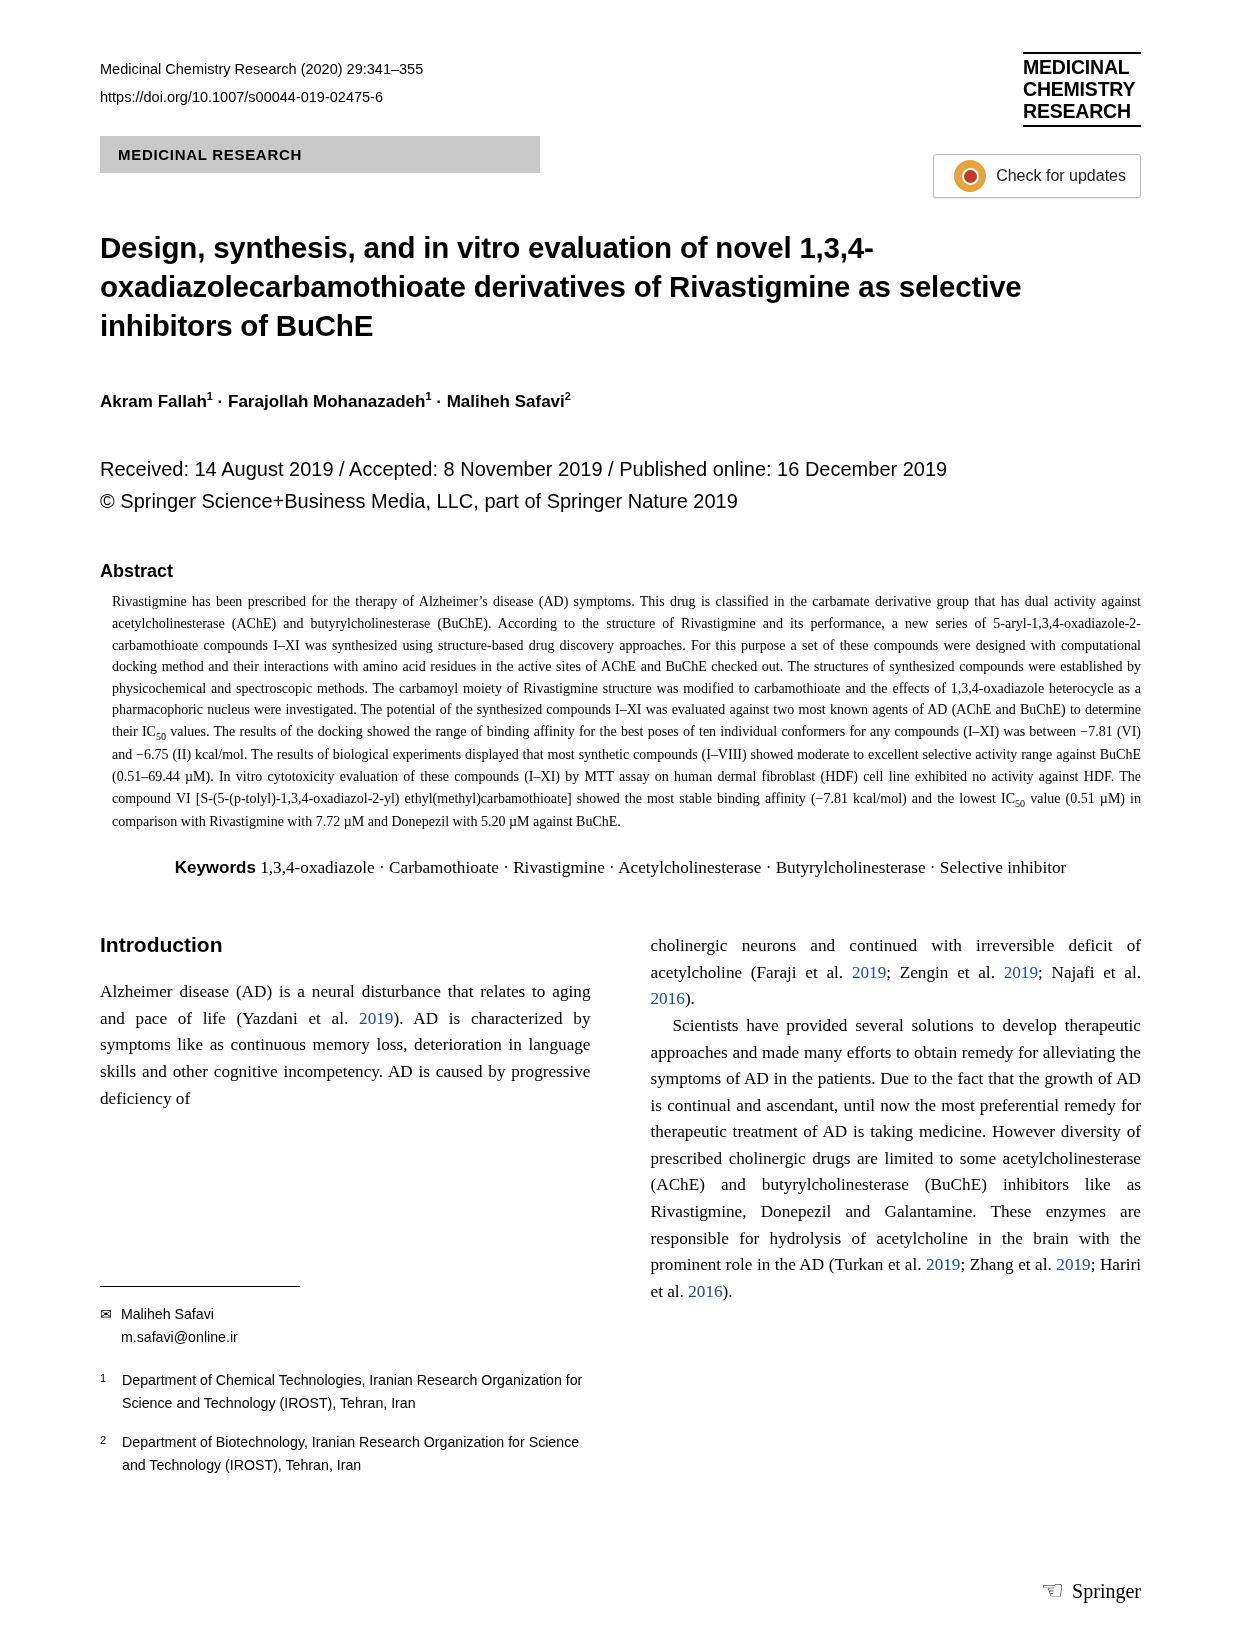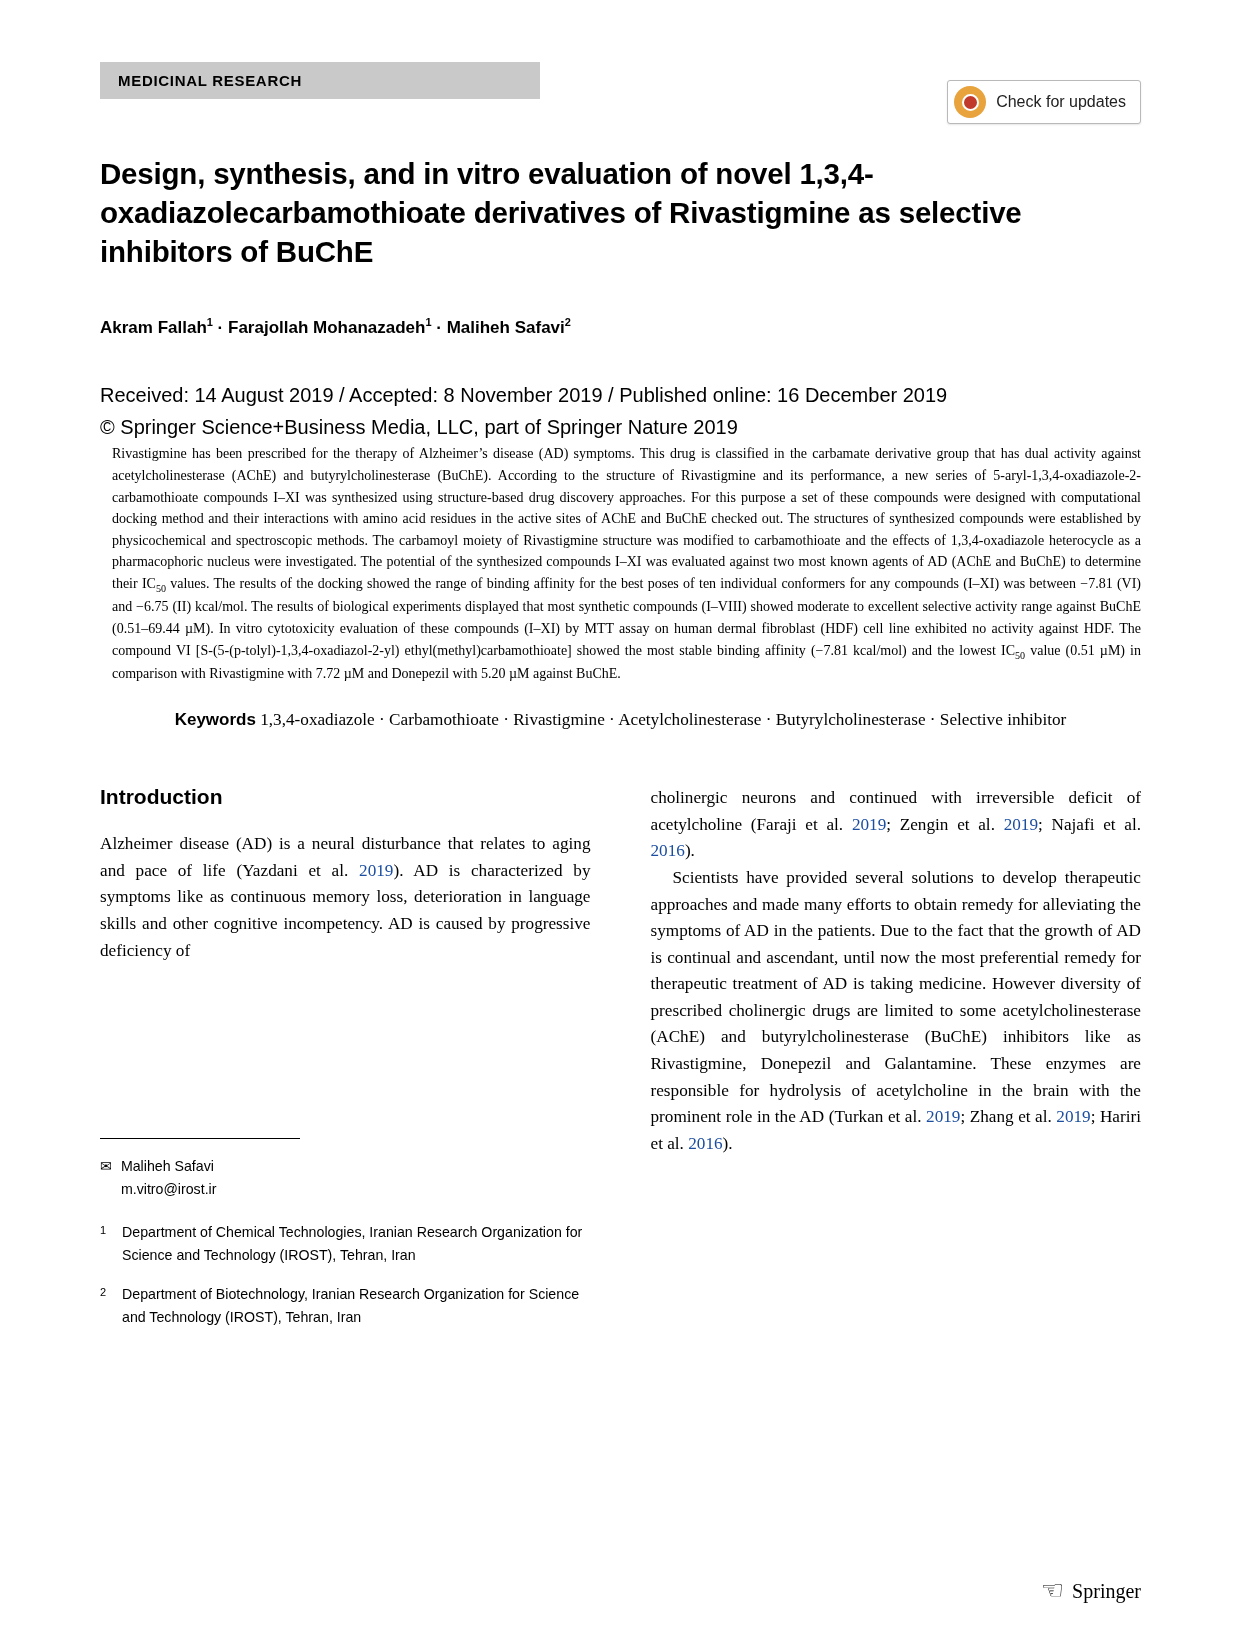--- a/index.html
+++ b/index.html
@@ -70,21 +70,21 @@
   .check-updates {
     position: absolute;
     right: 0;
     top: 18px;
     border: 1px solid #b9b9b9;
     background: #fff;
     border-radius: 3px;
     height: 42px;
     display: flex;
     align-items: center;
-    padding: 0 14px 0 6px;
+    padding: 0 14px 0 20px;
     box-shadow: 0 1px 2px rgba(0,0,0,.10);
   }
   .cu-icon {
     width: 32px; height: 32px;
     border-radius: 50%;
     background: #e8a33d;
     display: flex; align-items: center; justify-content: center;
     margin-right: 10px;
     flex: none;
   }
@@ -223,58 +223,70 @@
   .springer-mark {
     font-size: 26px;
     line-height: 1;
   }
 </style>
 </head>
 <body>
 
 <div class="page">
 
+  <div class="header">
+    <div>
+      <div class="journal-ref">Medicinal Chemistry Research (2020) 29:341–355</div>
+      <div class="journal-ref">https://doi.org/10.1007/s00044-019-02475-6</div>
+    </div>
+    <div class="journal-logo">
+      <div>MEDICINAL</div>
+      <div>CHEMISTRY</div>
+      <div>RESEARCH</div>
+    </div>
+  </div>
 
   <div class="badge-row">
     <div class="orig-research">MEDICINAL RESEARCH</div>
     <div class="check-updates">
       <span class="cu-icon">
           <span class="inner"></span>
         </span>
       <span class="cu-text">Check for updates</span>
     </div>
   </div>
 
   <h1 class="title">Design, synthesis, and in vitro evaluation of novel 1,3,4-oxadiazolecarbamothioate derivatives of Rivastigmine as selective inhibitors of BuChE</h1>
 
   <div class="authors" id="authors">Akram Fallah<sup>1</sup> · Farajollah Mohanazadeh<sup>1</sup> · Maliheh Safavi<sup>2</sup></div>
 
   <div class="pubinfo">Received: 14 August 2019 / Accepted: 8 November 2019 / Published online: 16 December 2019</div>
   <div class="pubinfo" style="margin-top:0">© Springer Science+Business Media, LLC, part of Springer Nature 2019</div>
 
+  <div class="section-head">Abstract</div>
   <div class="abstract" id="abstract-text">Rivastigmine has been prescribed for the therapy of Alzheimer’s disease (AD) symptoms. This drug is classified in the carbamate derivative group that has dual activity against acetylcholinesterase (AChE) and butyrylcholinesterase (BuChE). According to the structure of Rivastigmine and its performance, a new series of 5-aryl-1,3,4-oxadiazole-2-carbamothioate compounds I–XI was synthesized using structure-based drug discovery approaches. For this purpose a set of these compounds were designed with computational docking method and their interactions with amino acid residues in the active sites of AChE and BuChE checked out. The structures of synthesized compounds were established by physicochemical and spectroscopic methods. The carbamoyl moiety of Rivastigmine structure was modified to carbamothioate and the effects of 1,3,4-oxadiazole heterocycle as a pharmacophoric nucleus were investigated. The potential of the synthesized compounds I–XI was evaluated against two most known agents of AD (AChE and BuChE) to determine their IC<sub>50</sub> values. The results of the docking showed the range of binding affinity for the best poses of ten individual conformers for any compounds (I–XI) was between −7.81 (VI) and −6.75 (II) kcal/mol. The results of biological experiments displayed that most synthetic compounds (I–VIII) showed moderate to excellent selective activity range against BuChE (0.51–69.44 µM). In vitro cytotoxicity evaluation of these compounds (I–XI) by MTT assay on human dermal fibroblast (HDF) cell line exhibited no activity against HDF. The compound VI [S-(5-(p-tolyl)-1,3,4-oxadiazol-2-yl) ethyl(methyl)carbamothioate] showed the most stable binding affinity (−7.81 kcal/mol) and the lowest IC<sub>50</sub> value (0.51 µM) in comparison with Rivastigmine with 7.72 µM and Donepezil with 5.20 µM against BuChE.</div>
 
   <div class="keywords">
     <span class="kw-label">Keywords</span>
     <span>1,3,4-oxadiazole · Carbamothioate · Rivastigmine · Acetylcholinesterase · Butyrylcholinesterase · Selective inhibitor</span>
   </div>
 
   <div class="columns">
 
     <div class="col" style="min-height:560px">
       <div class="h1">Introduction</div>
       <div class="body-text" id="intro-p1">Alzheimer disease (AD) is a neural disturbance that relates to aging and pace of life (Yazdani et al. <a class="ref" href="#">2019</a>). AD is characterized by symptoms like as continuous memory loss, deterioration in language skills and other cognitive incompetency. AD is caused by progressive deficiency of</div>
 
       <div class="footnotes">
         <div class="fn-rule"></div>
         <div class="fn-contact">
           <span>✉</span>
           <span>
             <span>Maliheh Safavi</span><br>
-            <span>m.vitro@irost.ir</span>
+            <span>m.safavi@online.ir</span>
           </span>
         </div>
         <div class="fn-item">
           <span class="fn-num">1</span>
           <span class="fn-body">Department of Chemical Technologies, Iranian Research Organization for Science and Technology (IROST), Tehran, Iran</span>
         </div>
         <div class="fn-item">
           <span class="fn-num">2</span>
           <span class="fn-body">Department of Biotechnology, Iranian Research Organization for Science and Technology (IROST), Tehran, Iran</span>
         </div>

